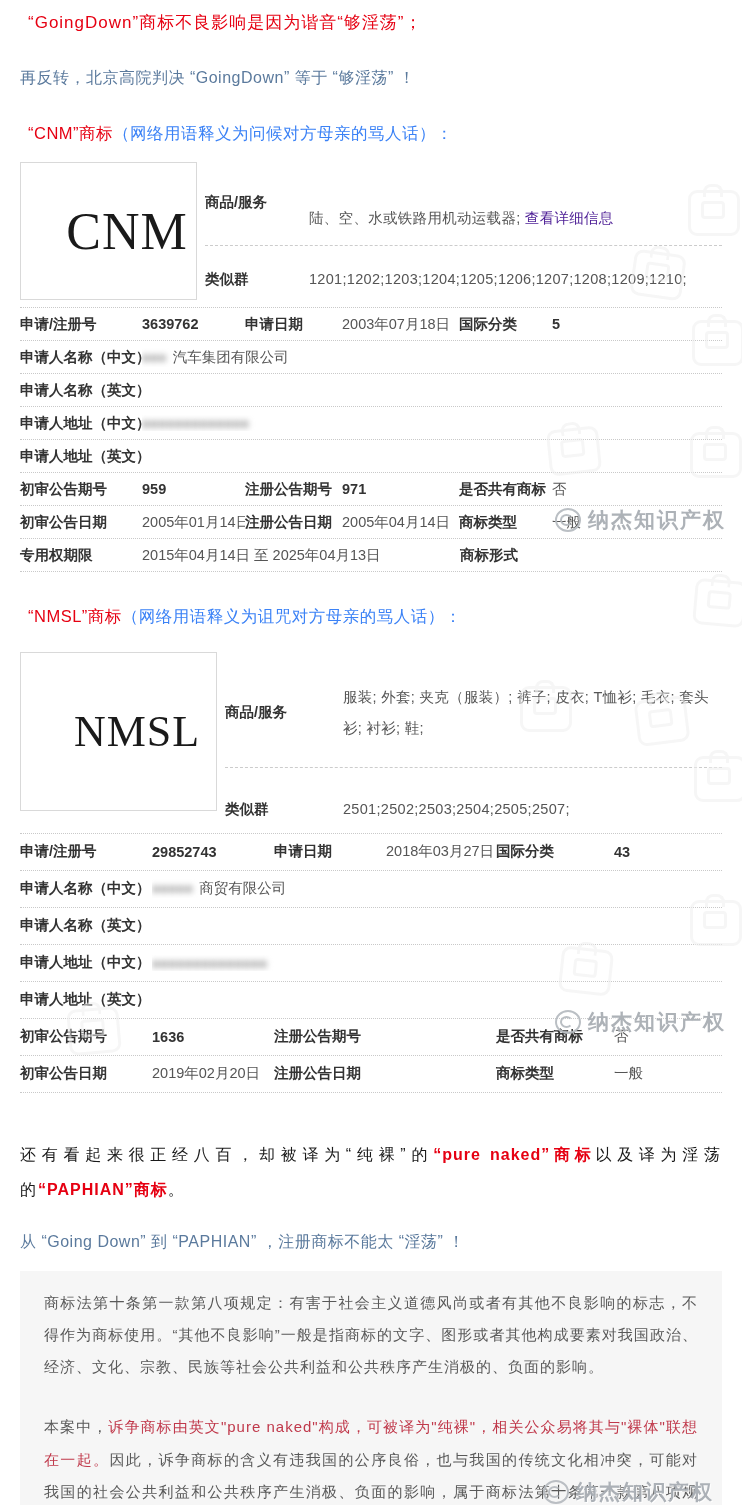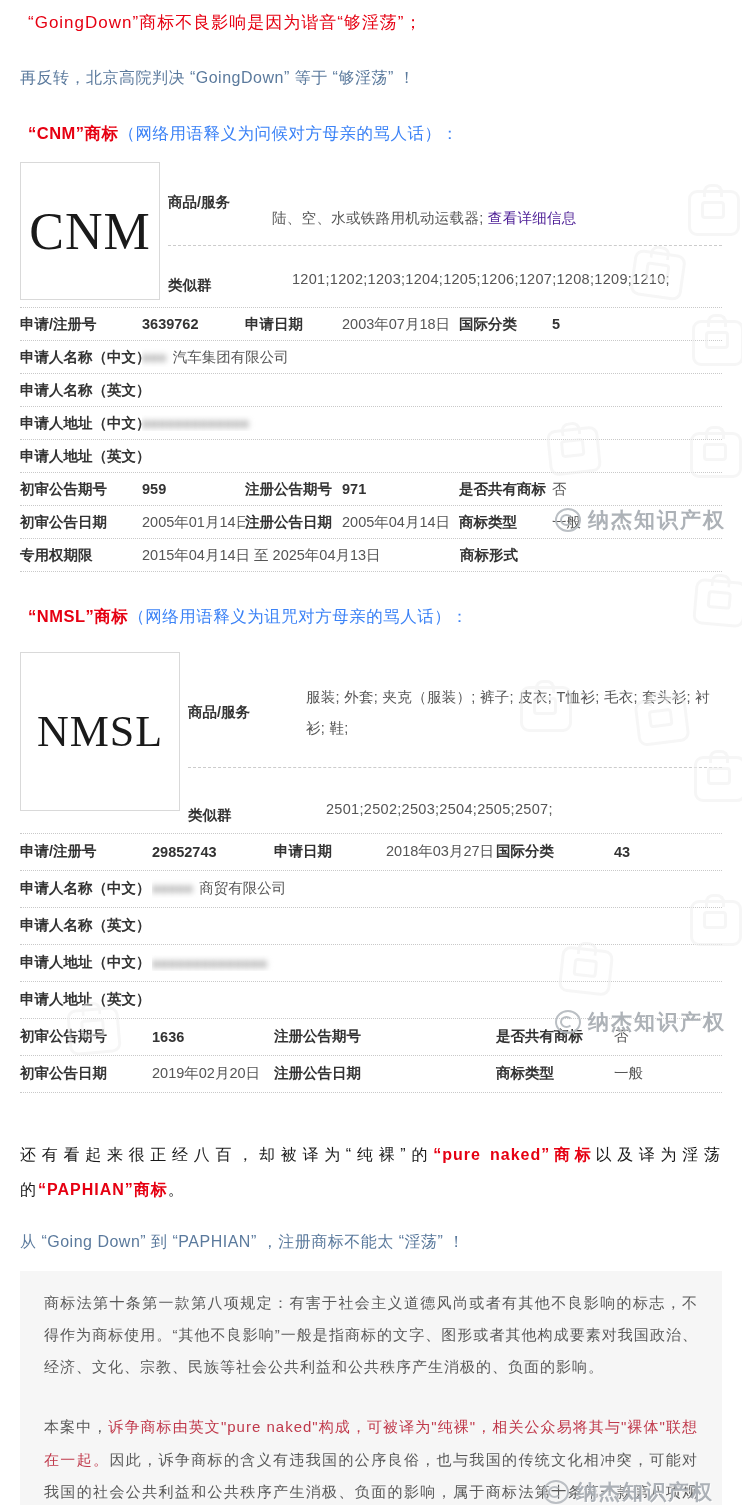--- a/index.html
+++ b/index.html
@@ -4,37 +4,37 @@
 <style>
   html,body{margin:0;padding:0;background:#fff;}
   #page{
     position:relative;width:742px;height:1505px;overflow:hidden;background:#ffffff;
     font-family:"Liberation Sans","DejaVu Sans",sans-serif;color:#333;
   }
   
   .h-red{margin:10px 28px 0;font-size:17px;font-weight:normal;color:#e60012;letter-spacing:1px;line-height:1.5;}
   .p-blue{margin:30px 20px 0;font-size:16px;color:#5b7a9d;letter-spacing:.5px;line-height:1.5;}
   .h-sec{margin:32px 28px 0;font-size:16.5px;line-height:1.45;color:#222;letter-spacing:.5px;}
-  .h-sec .red{color:#e60012;font-weight:bold;}
+  .h-sec .red{color:#e60012;font-weight:normal;}
   .h-sec .rest{color:#3b82f6;font-weight:normal;}
   .h-sec2{margin:33px 28px 0;}
   
   .tm-card{margin:17px 20px 0;}
   .tm-card2{margin:23px 20px 0;}
   .tm-top{display:flex;align-items:stretch;}
   .tm-logo{
     flex:none;width:138px;height:136px;border:1px solid #d9d9d9;background:#fff;
     display:flex;align-items:center;justify-content:center;
-    font-family:"Liberation Serif","DejaVu Serif",serif;font-size:52px;color:#1a1a1a;letter-spacing:1px;
+    font-family:"Liberation Serif","DejaVu Serif",serif;font-size:52px;color:#1a1a1a;letter-spacing:1px;padding-left:37px;
   }
   .tm-card2 .tm-logo{width:158px;height:157px;font-size:44px;}
   .tm-fields{flex:1;margin-left:8px;display:flex;flex-direction:column;}
   .gr1{display:flex;align-items:center;border-bottom:1px dashed #ccc;padding:10px 0 12px;}
   .tm-card2 .gr1{padding:30px 0 24px;}
-  .gr2{display:flex;align-items:flex-end;padding-top:18px;gap:20px;}
+  .gr2{display:flex;align-items:center;padding-top:18px;}
   .tm-card2 .gr2{padding-top:26px;}
   .flabel{flex:none;width:104px;font-weight:bold;font-size:14.5px;color:#333;}
   .tm-card2 .flabel{width:118px;}
   .ftext{flex:1;font-size:14.5px;color:#555;line-height:2.1;letter-spacing:.3px;}
   .link{color:#4c1d95;text-decoration:none;cursor:pointer;}
   
   .tm-rows{margin-top:7px;}
   .tm-card2 .tm-rows{margin-top:8px;}
   .row{display:grid;align-items:center;height:32px;border-top:1px dotted #c9c9c9;font-size:14.5px;}
   .tm-card2 .row{height:36px;}

